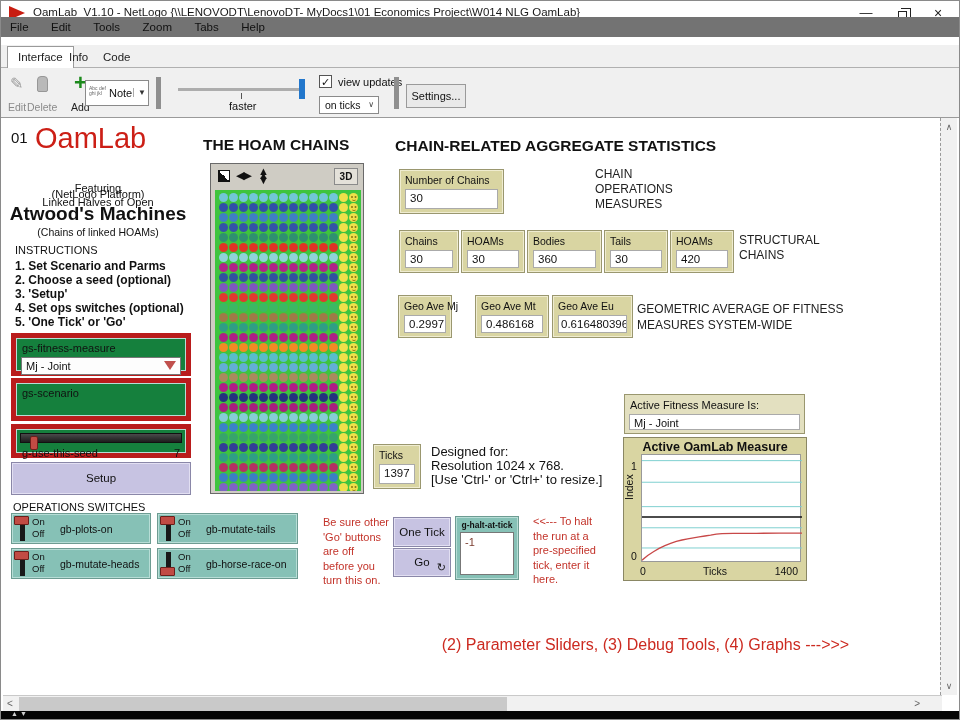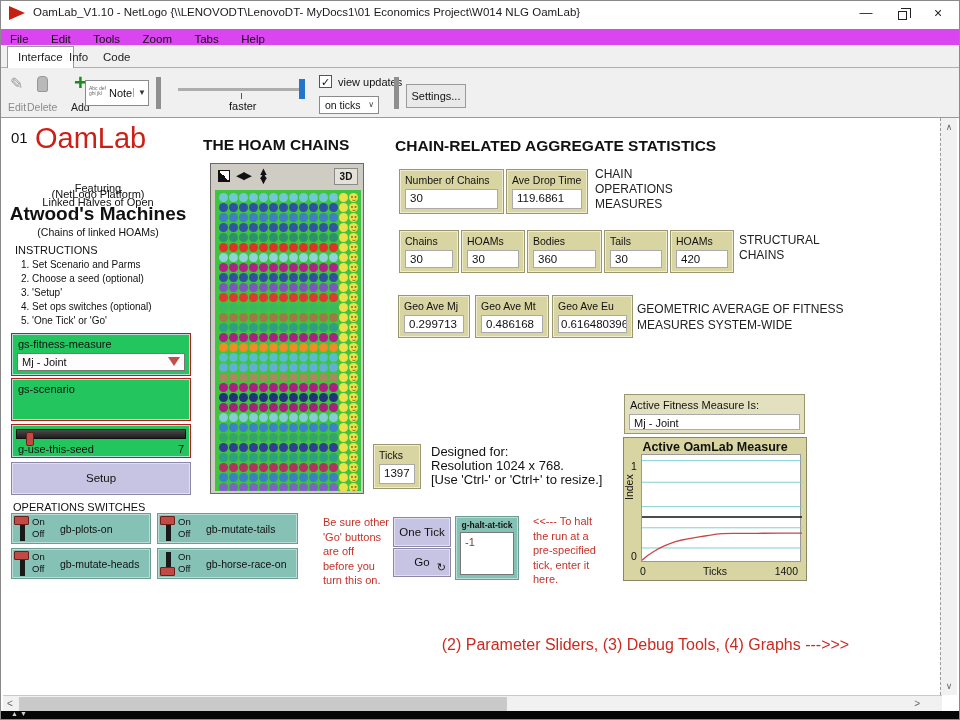--- a/index.html
+++ b/index.html
@@ -9,21 +9,21 @@
   
   .titlebar { position:absolute; left:0; top:0; width:100%; height:24px; background:#fff; }
   .nl-icon { position:absolute; left:8px; top:5px; width:0; height:0;
              border-left:16px solid #c81d11; border-top:7px solid transparent; border-bottom:7px solid transparent; }
   .title-text { position:absolute; left:32px; top:5px; font-size:11.5px; color:#1a1a1a; }
   .winbtn { position:absolute; top:0; width:34px; height:24px; text-align:center; line-height:24px; font-size:13px; color:#222; }
   .winbtn.min { right:76px; } .winbtn.max { right:40px; } .winbtn.close { right:4px; font-size:14px; }
   .restore-glyph { display:inline-block; width:9px; height:9px; border:1px solid #222; position:relative; top:3px; background:#fff; }
   .restore-glyph::before { content:""; position:absolute; left:2px; top:-4px; width:9px; height:9px; border:1px solid #222; border-bottom:none; border-left:none; }
 
-  .menubar { position:absolute; left:0; top:28px; width:100%; height:20px; background:#d946ef; }
+  .menubar { position:absolute; left:0; top:16px; width:100%; height:20px; background:#737373; }
   .menu-item { display:inline-block; padding:3px 9px 0 9px; font-size:11.5px; color:#111; }
 
   .tabstrip { position:absolute; left:0; top:44px; width:100%; height:23px; background:#f0f0f0; border-bottom:1px solid #b0b0b0; }
   .tab { position:absolute; top:2px; height:21px; padding:4px 10px 0 10px; font-size:11.5px; color:#222; }
   .tab.active { background:#fff; border:1px solid #9a9a9a; border-bottom:1px solid #fff; top:1px; height:23px; }
   .tab.t2 { left:58px; } .tab.t3 { left:92px; }
 
   .toolbar { position:absolute; left:0; top:67px; width:100%; height:50px; background:#f0f0f0; border-bottom:1px solid #9a9a9a; }
   .tb-label { position:absolute; top:33px; font-size:10.5px; color:#8a8a8a; }
   .tb-label.dark { color:#222; }
@@ -47,23 +47,23 @@
 
   
   .main { position:absolute; left:2px; top:117px; width:939px; height:577px; background:#fff; overflow:hidden; }
 
   
   .num01 { position:absolute; left:8px; top:11px; font-size:15px; color:#111; }
   .oamlab { position:absolute; left:32px; top:4px; font-size:29px; color:#cc1f16; }
   .hdr-line { position:absolute; left:2px; width:186px; text-align:center; font-size:11px; color:#111; }
   .atwood { position:absolute; left:0px; top:85px; width:190px; text-align:center; font-size:19px; font-weight:bold; color:#111; }
   .instr-title { position:absolute; left:12px; top:126px; font-size:11px; color:#111; }
-  .instr-item { position:absolute; left:18px; font-size:10px; color:#111; }
-
-  .widget { position:absolute; background:#22c55e; border:1px solid #b91c1c; box-shadow:inset 0 0 0 1px #b7ddd6; }
+  .instr-item { position:absolute; left:12px; font-size:12px; color:#111;font-weight:bold; }
+
+  .widget { position:absolute; background:#15803d; border:5px solid #b91c1c; box-shadow:inset 0 0 0 1px #b7ddd6; }
   .widget .wlabel { position:absolute; left:6px; top:4px; font-size:11px; color:#111; }
   .chooser-box { position:absolute; left:5px; top:19px; right:5px; height:18px; background:#fdfdfd; border:1px solid #777; font-size:11px; padding:2px 0 0 4px; color:#111; }
   .chooser-tri { position:absolute; right:4px; top:3px; width:0; height:0; border-left:6px solid transparent; border-right:6px solid transparent; border-top:9px solid #c0504d; }
   .seed-track { position:absolute; left:4px; top:4px; right:4px; height:10px; background:linear-gradient(#4a4a4a,#1d1d1d); border:1px solid #111; }
   .seed-handle { position:absolute; left:9px; top:2px; width:8px; height:14px; background:#c14b44; border:1px solid #6b1f1b; border-radius:2px; }
   .seed-label { position:absolute; left:6px; top:18px; font-size:11px; color:#111; }
   .seed-val { position:absolute; right:6px; top:18px; font-size:11px; color:#111; }
 
   .btn-purple { position:absolute; background:#c7c3e2; border:1px solid #8a87a8; box-shadow:inset 0 0 0 1px #e2dff2; font-size:11.5px; color:#111; text-align:center; }
 
@@ -746,24 +746,20 @@
           </div>
         </div>
     </div>
 
     <div class="stats-header">CHAIN-RELATED AGGREGATE STATISTICS</div>
 
     <div class="monitor" style="left:396px; top:51px; width:105px; height:45px;">
       <span class="mlabel">Number of Chains</span>
       <div class="mval">30</div>
     </div>
-    <div class="monitor" style="left:503px; top:51px; width:82px; height:45px;">
-      <span class="mlabel">Ave Drop Time</span>
-      <div class="mval">119.6861</div>
-    </div>
     <div class="caption" style="left:592px; top:49px;">CHAIN
 OPERATIONS
 MEASURES</div>
 
     <div class="monitor" style="left:396px; top:112px; width:60px; height:43px;">
       <span class="mlabel">Chains</span>
       <div class="mval">30</div>
     </div>
     <div class="monitor" style="left:458px; top:112px; width:64px; height:43px;">
       <span class="mlabel">HOAMs</span>
@@ -777,21 +773,21 @@
       <span class="mlabel">Tails</span>
       <div class="mval">30</div>
     </div>
     <div class="monitor" style="left:667px; top:112px; width:64px; height:43px;">
       <span class="mlabel">HOAMs</span>
       <div class="mval">420</div>
     </div>
     <div class="caption" style="left:736px; top:115px;">STRUCTURAL
 CHAINS</div>
 
-    <div class="monitor" style="left:395px; top:177px; width:72px; height:43px;">
+    <div class="monitor" style="left:395px; top:177px; width:54px; height:43px;">
       <span class="mlabel">Geo Ave Mj</span>
       <div class="mval">0.299713</div>
     </div>
     <div class="monitor" style="left:472px; top:177px; width:74px; height:43px;">
       <span class="mlabel">Geo Ave Mt</span>
       <div class="mval">0.486168</div>
     </div>
     <div class="monitor" style="left:549px; top:177px; width:81px; height:43px;">
       <span class="mlabel">Geo Ave Eu</span>
       <div class="mval" style="padding-left:2px;">0.61648039680</div>

